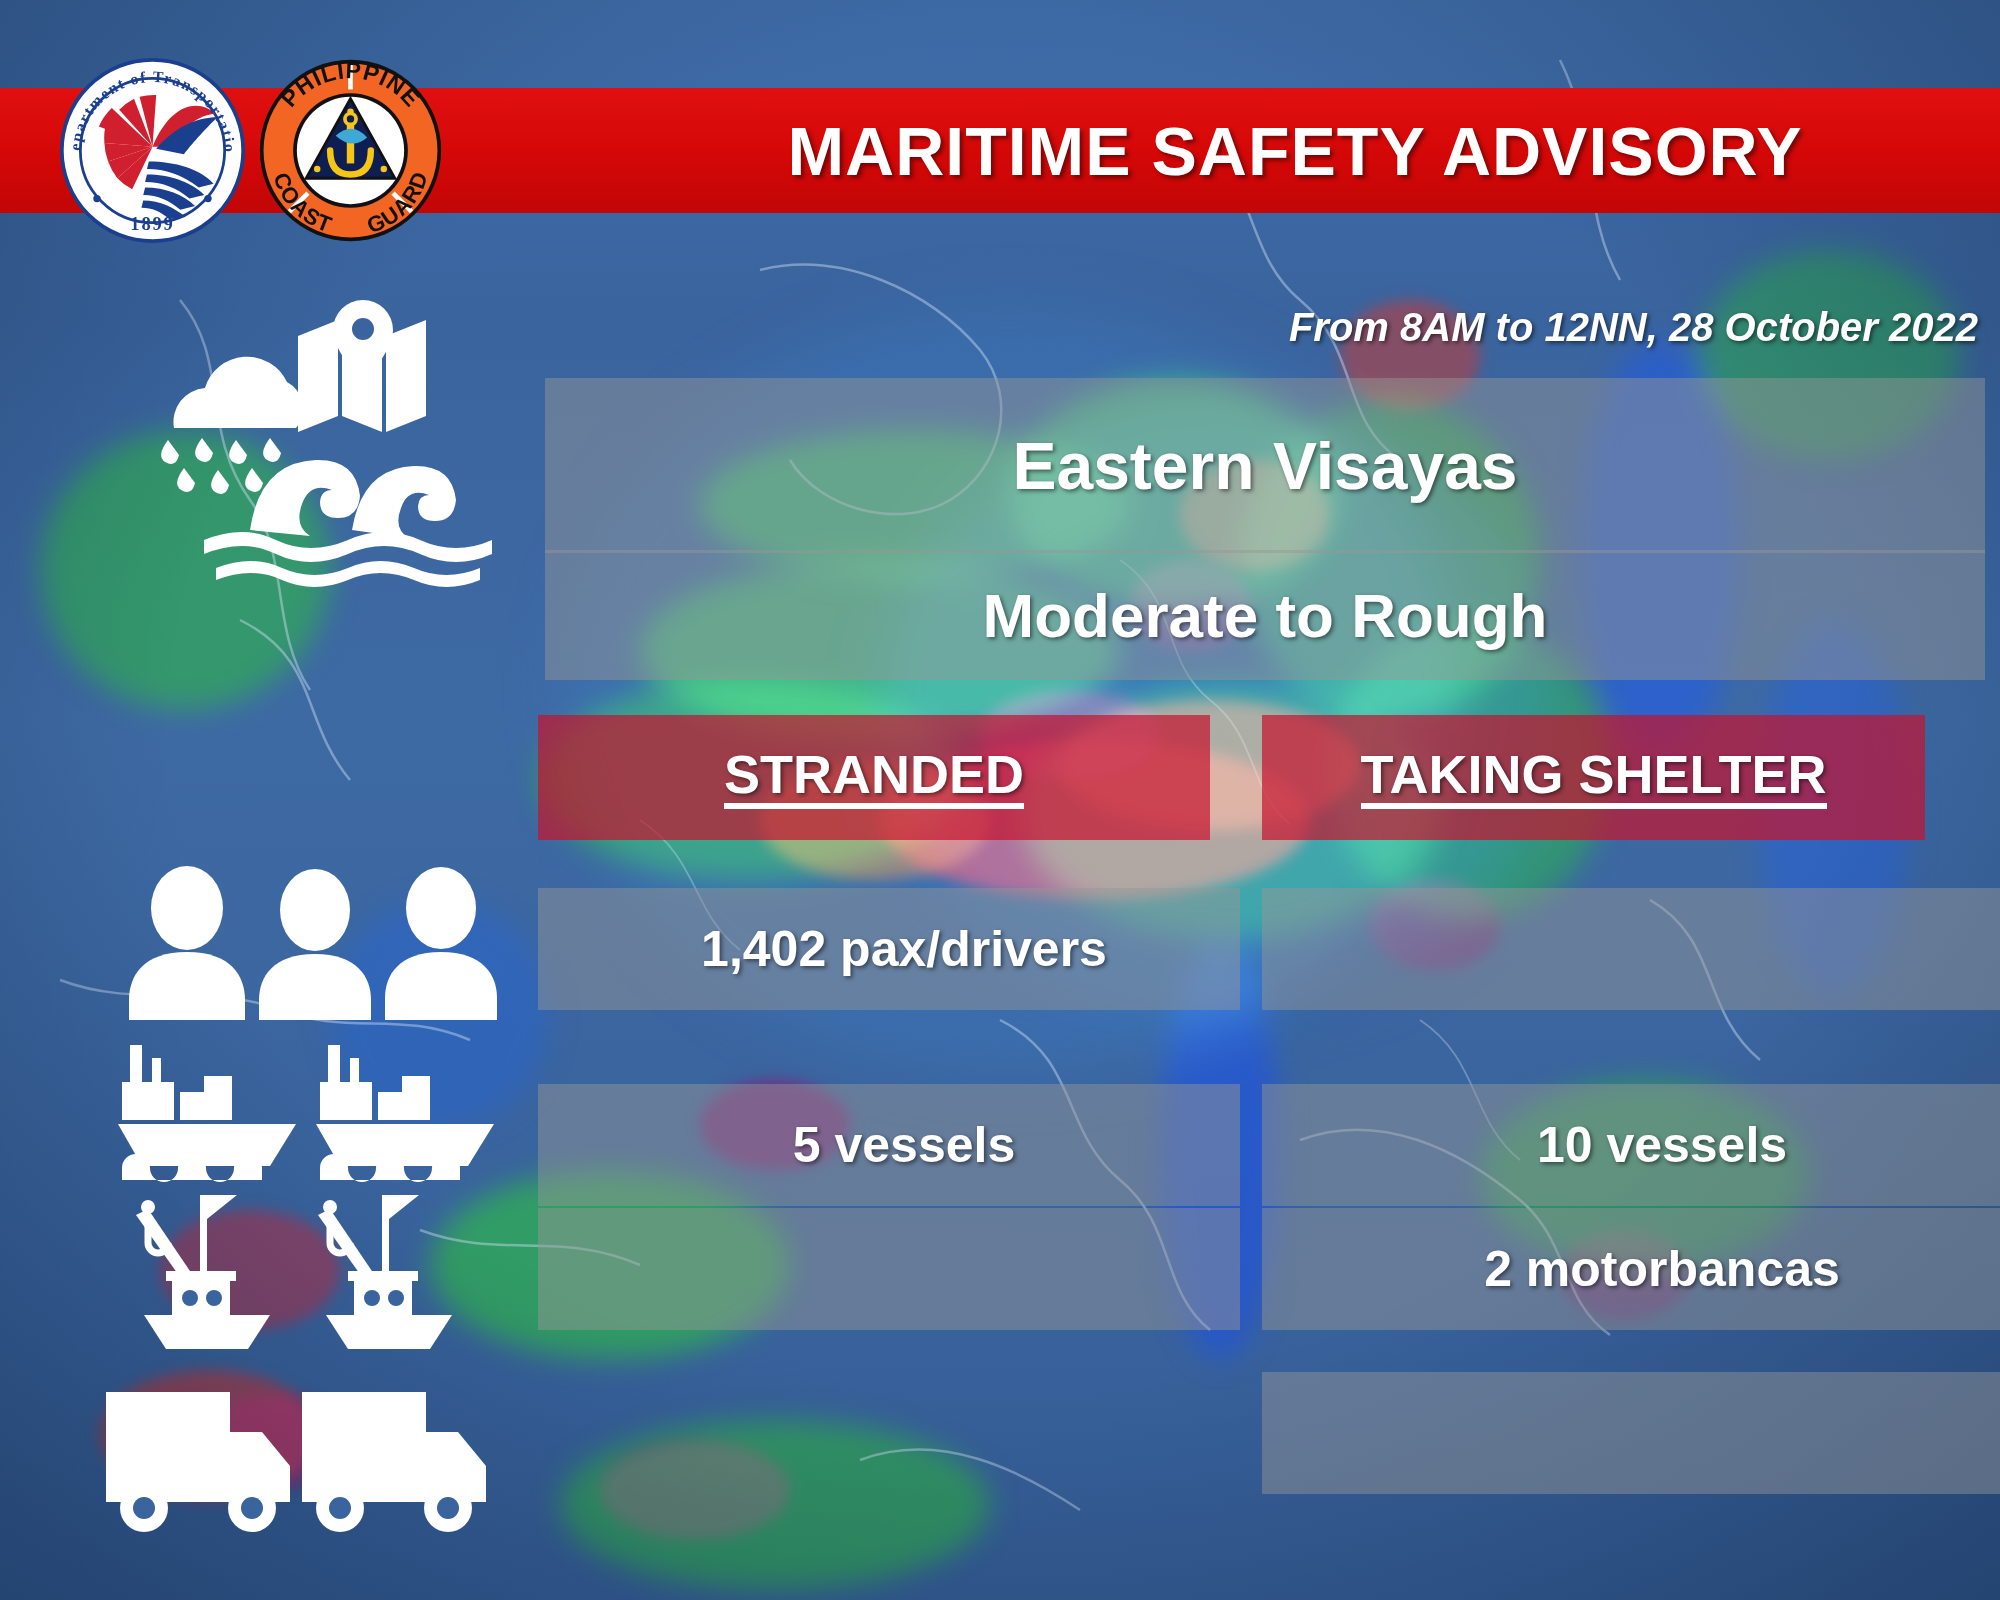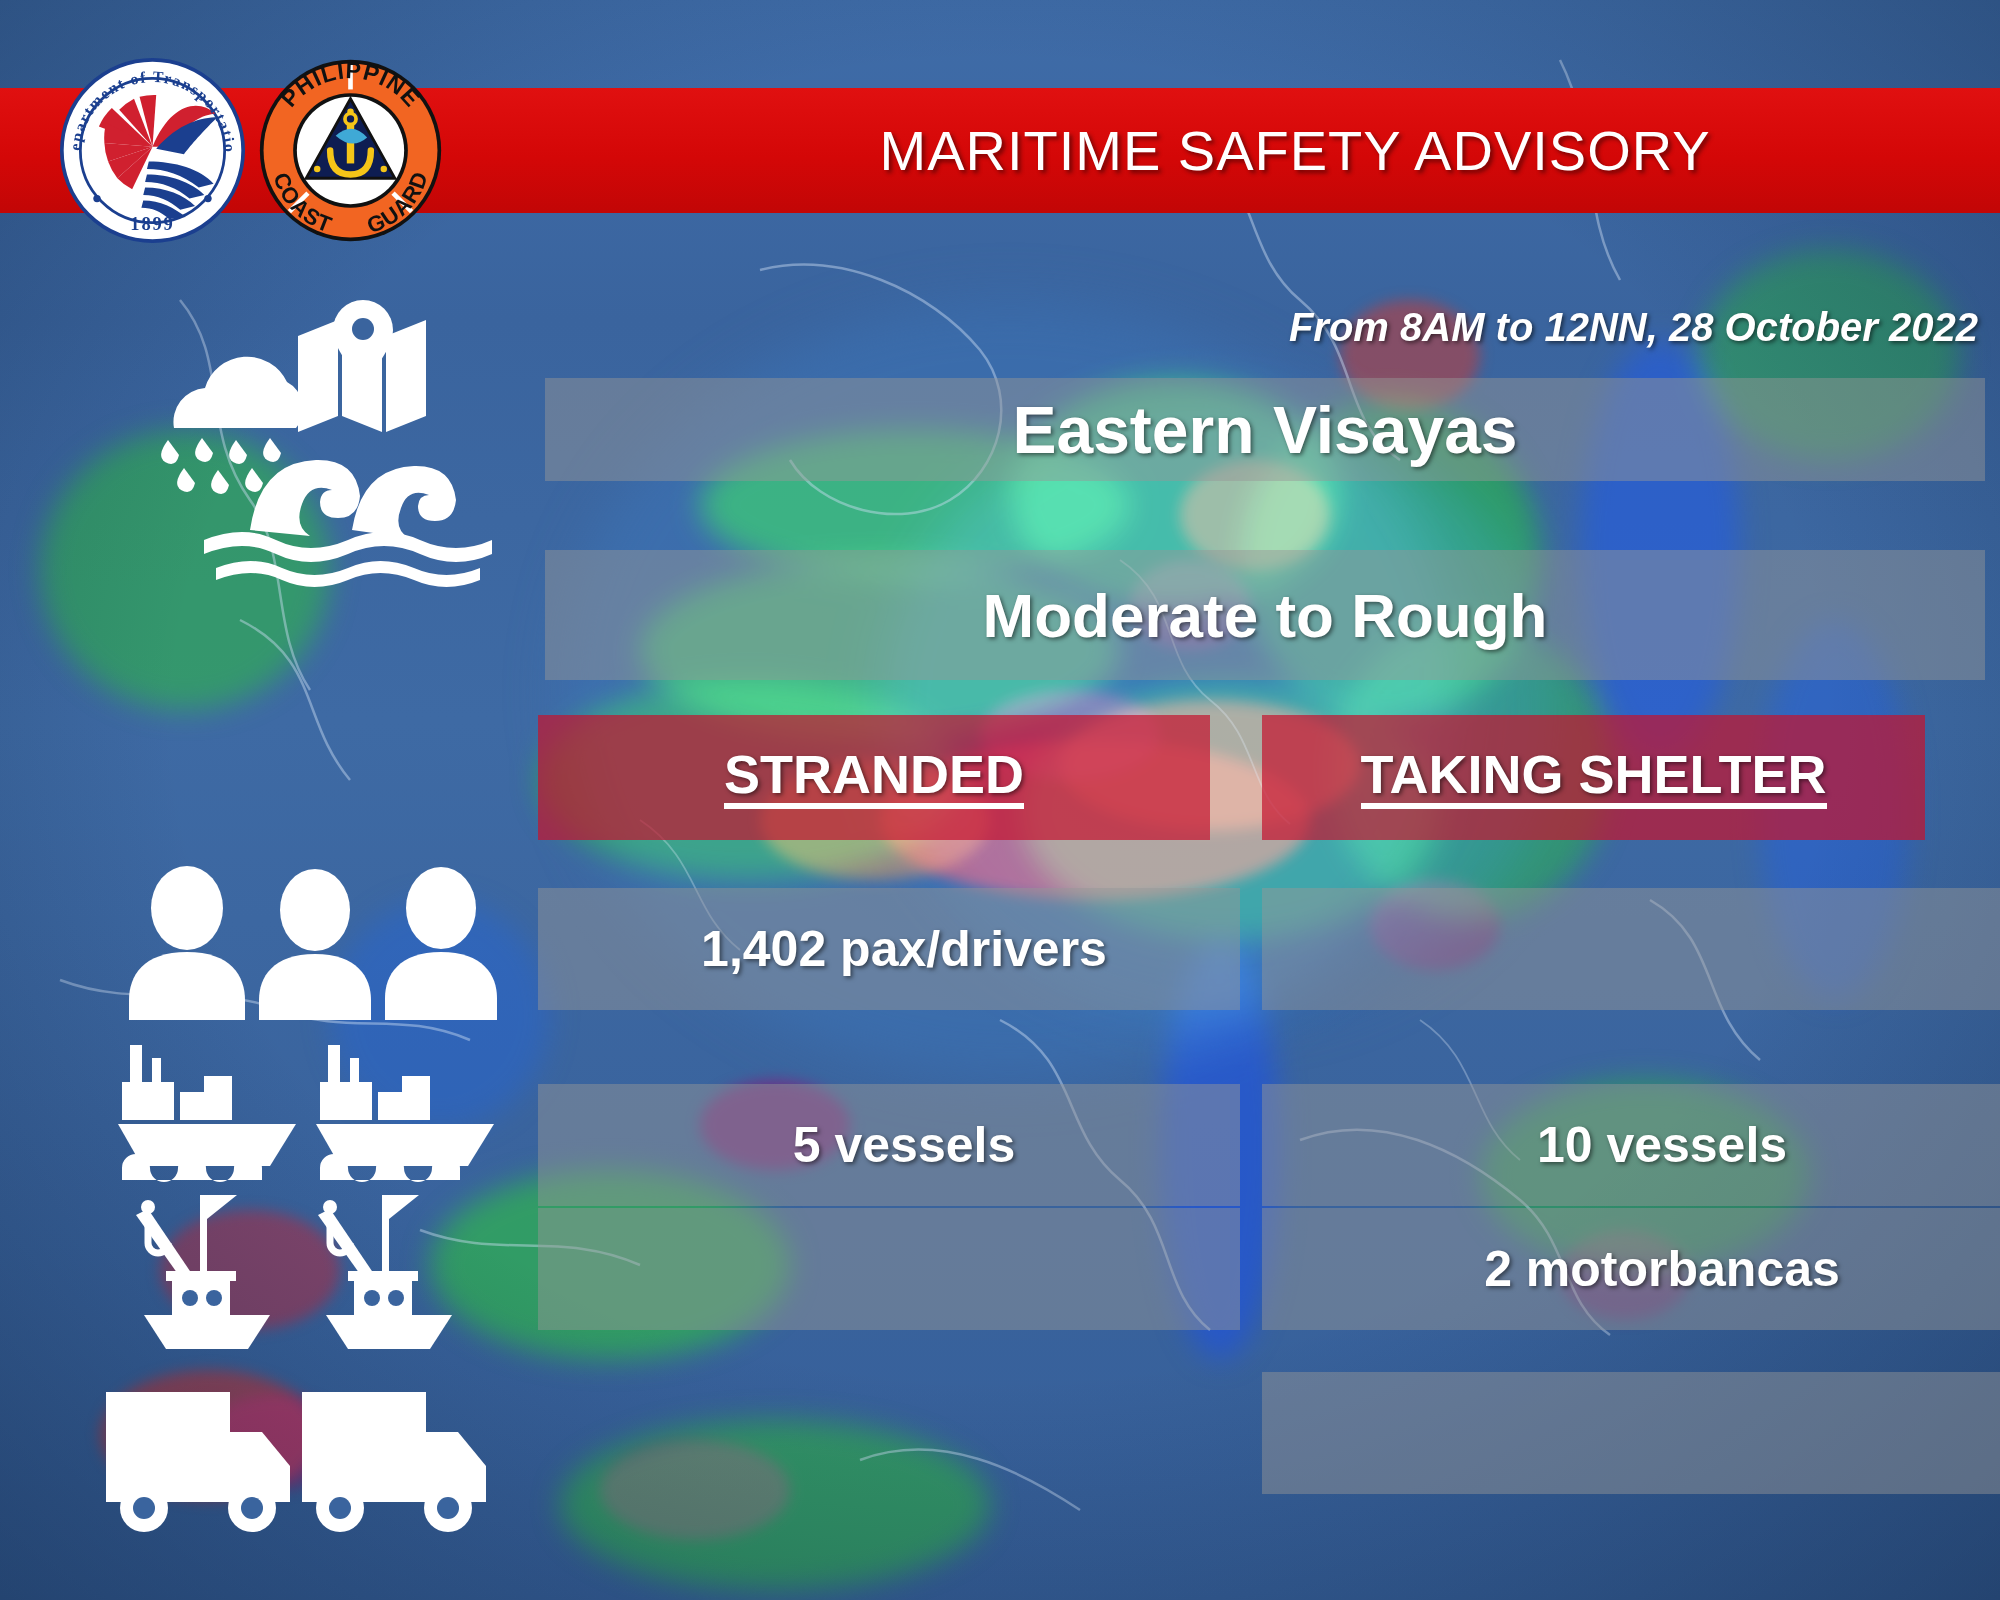--- a/index.html
+++ b/index.html
@@ -63,22 +63,22 @@
   .header-title {
     position: absolute;
     left: 600px;
     top: 88px;
     width: 1390px;
     height: 125px;
     display: flex;
     align-items: center;
     justify-content: center;
     color: #ffffff;
-    font-size: 56px;
-    font-weight: normal;
+    font-size: 68px;
+    font-weight: bold;
     letter-spacing: 1px;
     text-shadow: 3px 3px 4px rgba(0,0,0,0.45);
     white-space: nowrap;
   }
 
   
   .logo {
     position: absolute;
     border-radius: 50%;
   }
@@ -117,21 +117,21 @@
     color: #ffffff;
     text-shadow: 2px 2px 4px rgba(0,0,0,0.5);
   }
   .bar-gray   { background: rgba(150,150,150,0.47); justify-content: center; }
   .bar-red    { background: rgba(196,18,46,0.70); }
 
   .bar-title {
     left: 545px;
     top: 378px;
     width: 1440px;
-    height: 103px;
+    height: 175px;
     justify-content: center;
     font-size: 66px;
     font-weight: bold;
   }
   .bar-sea {
     left: 545px;
     top: 550px;
     width: 1440px;
     height: 130px;
     justify-content: center;

